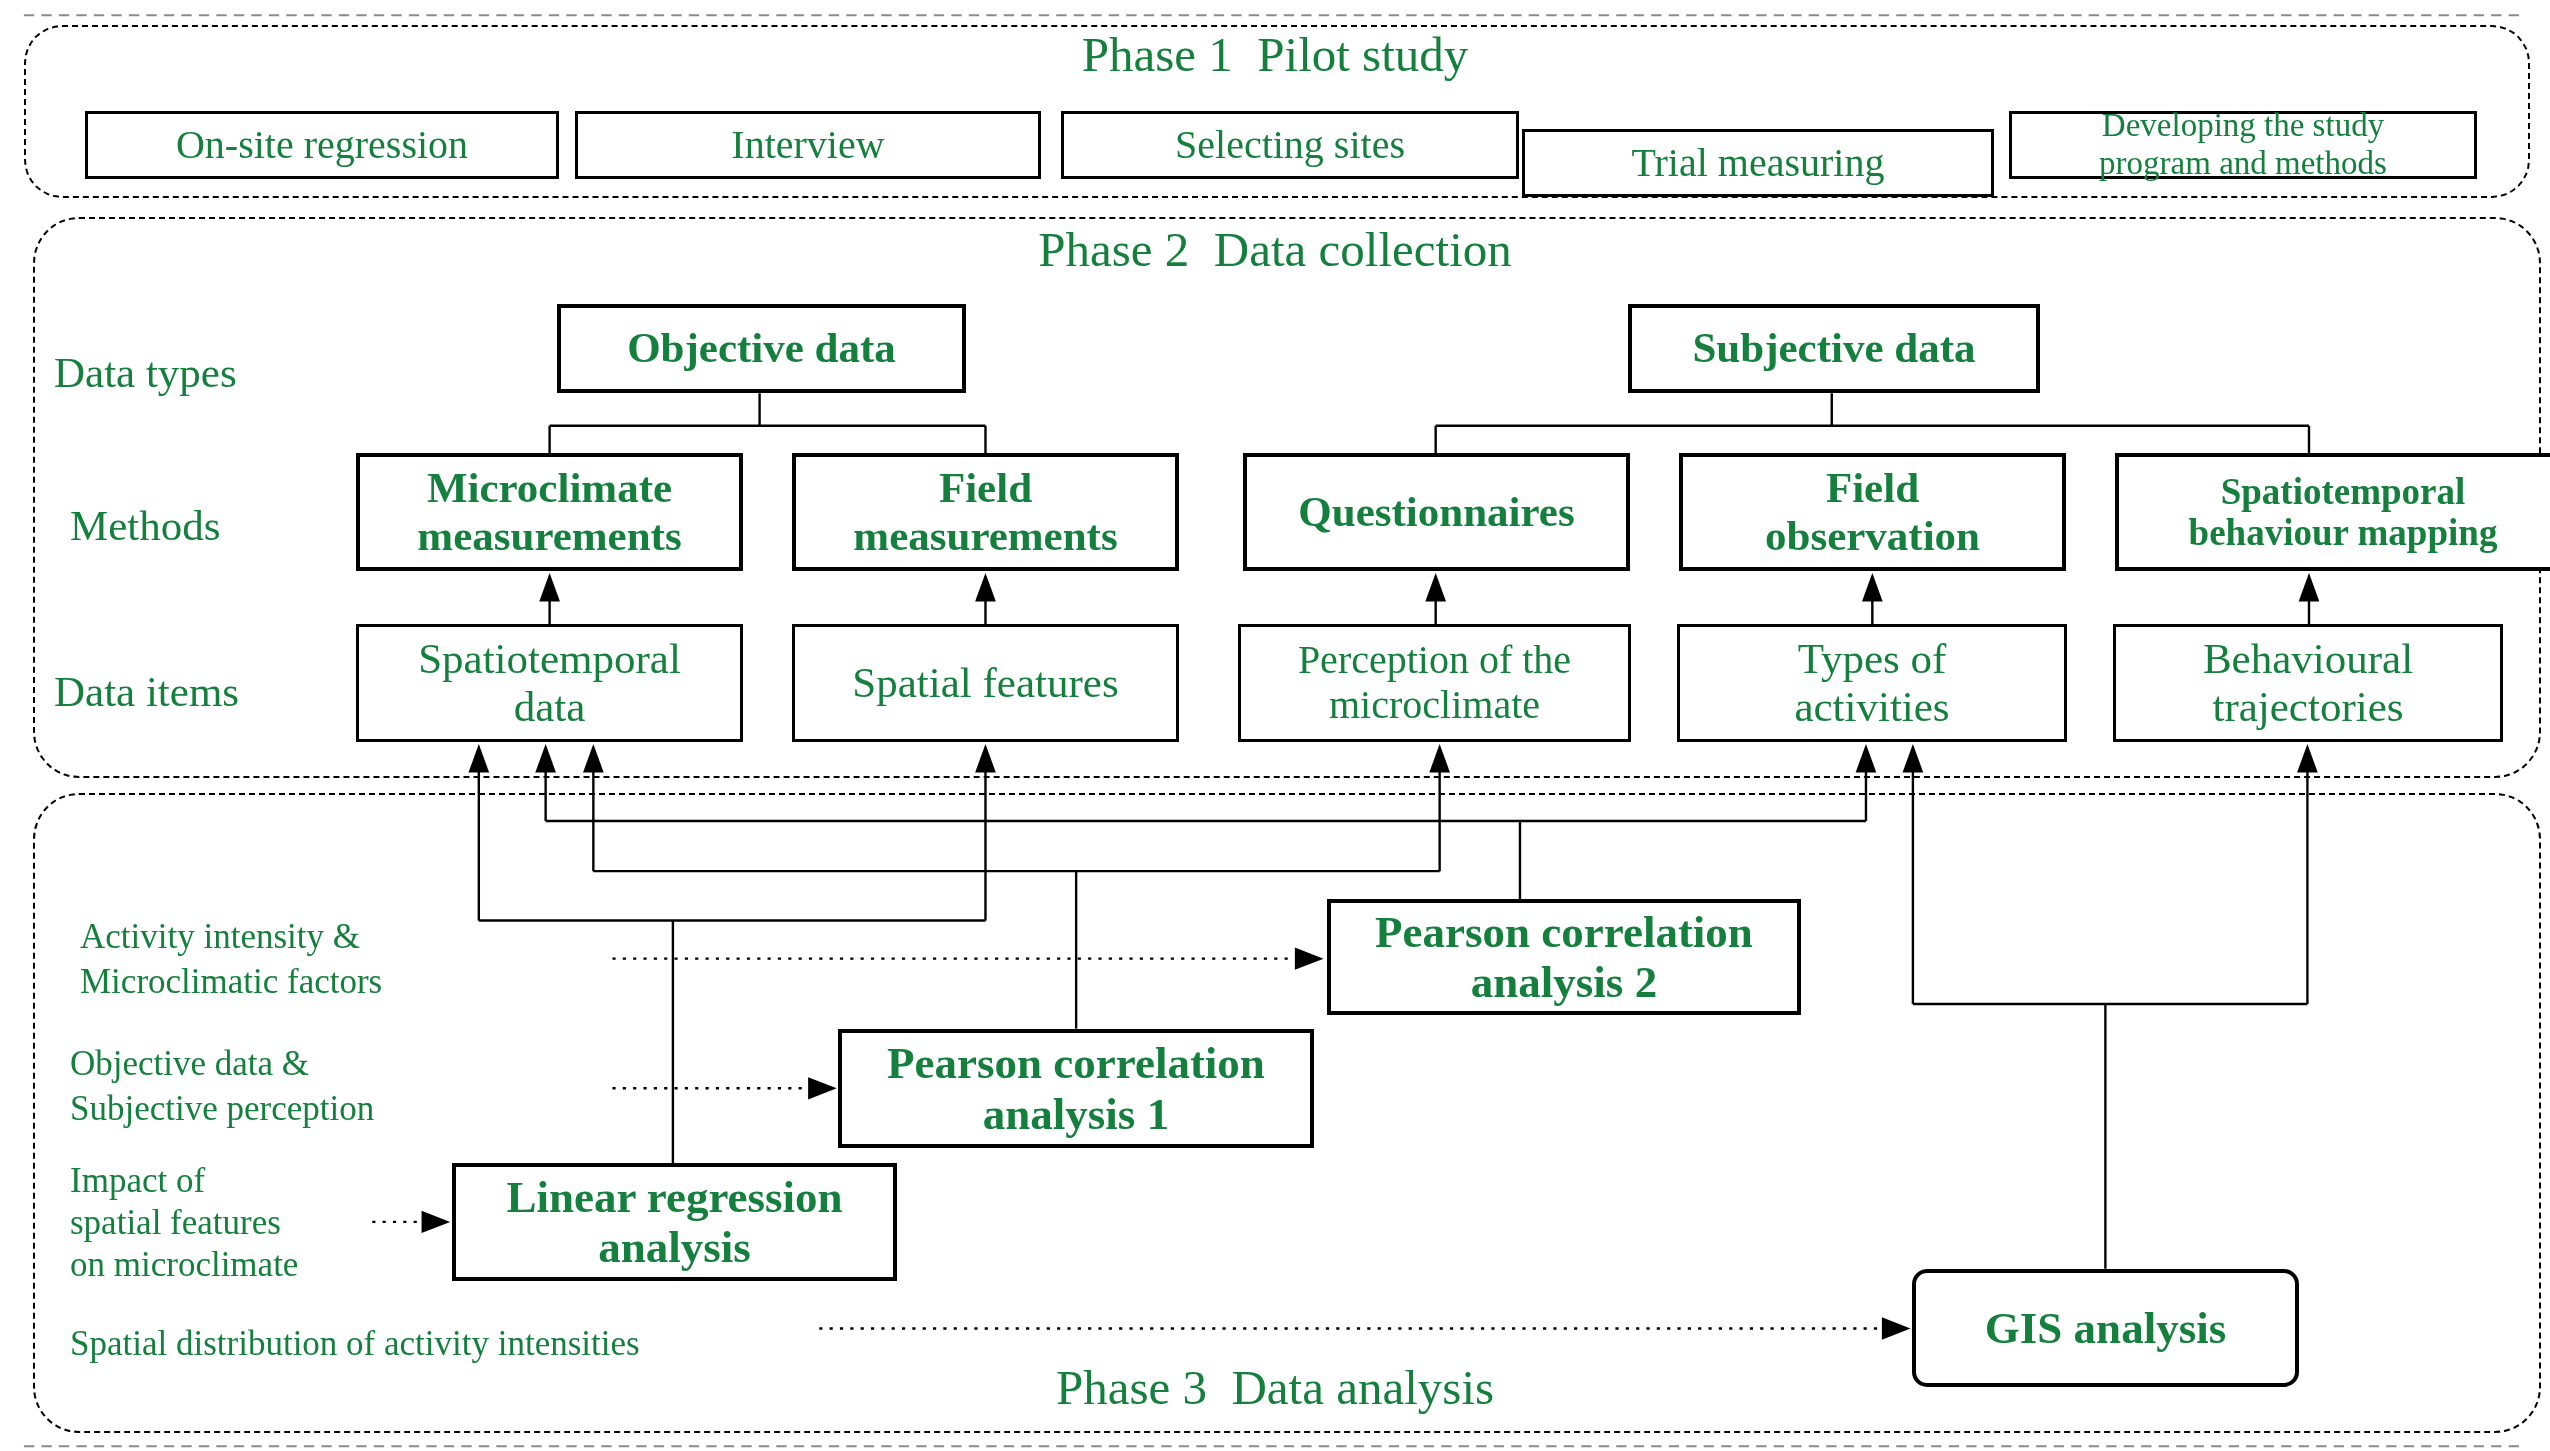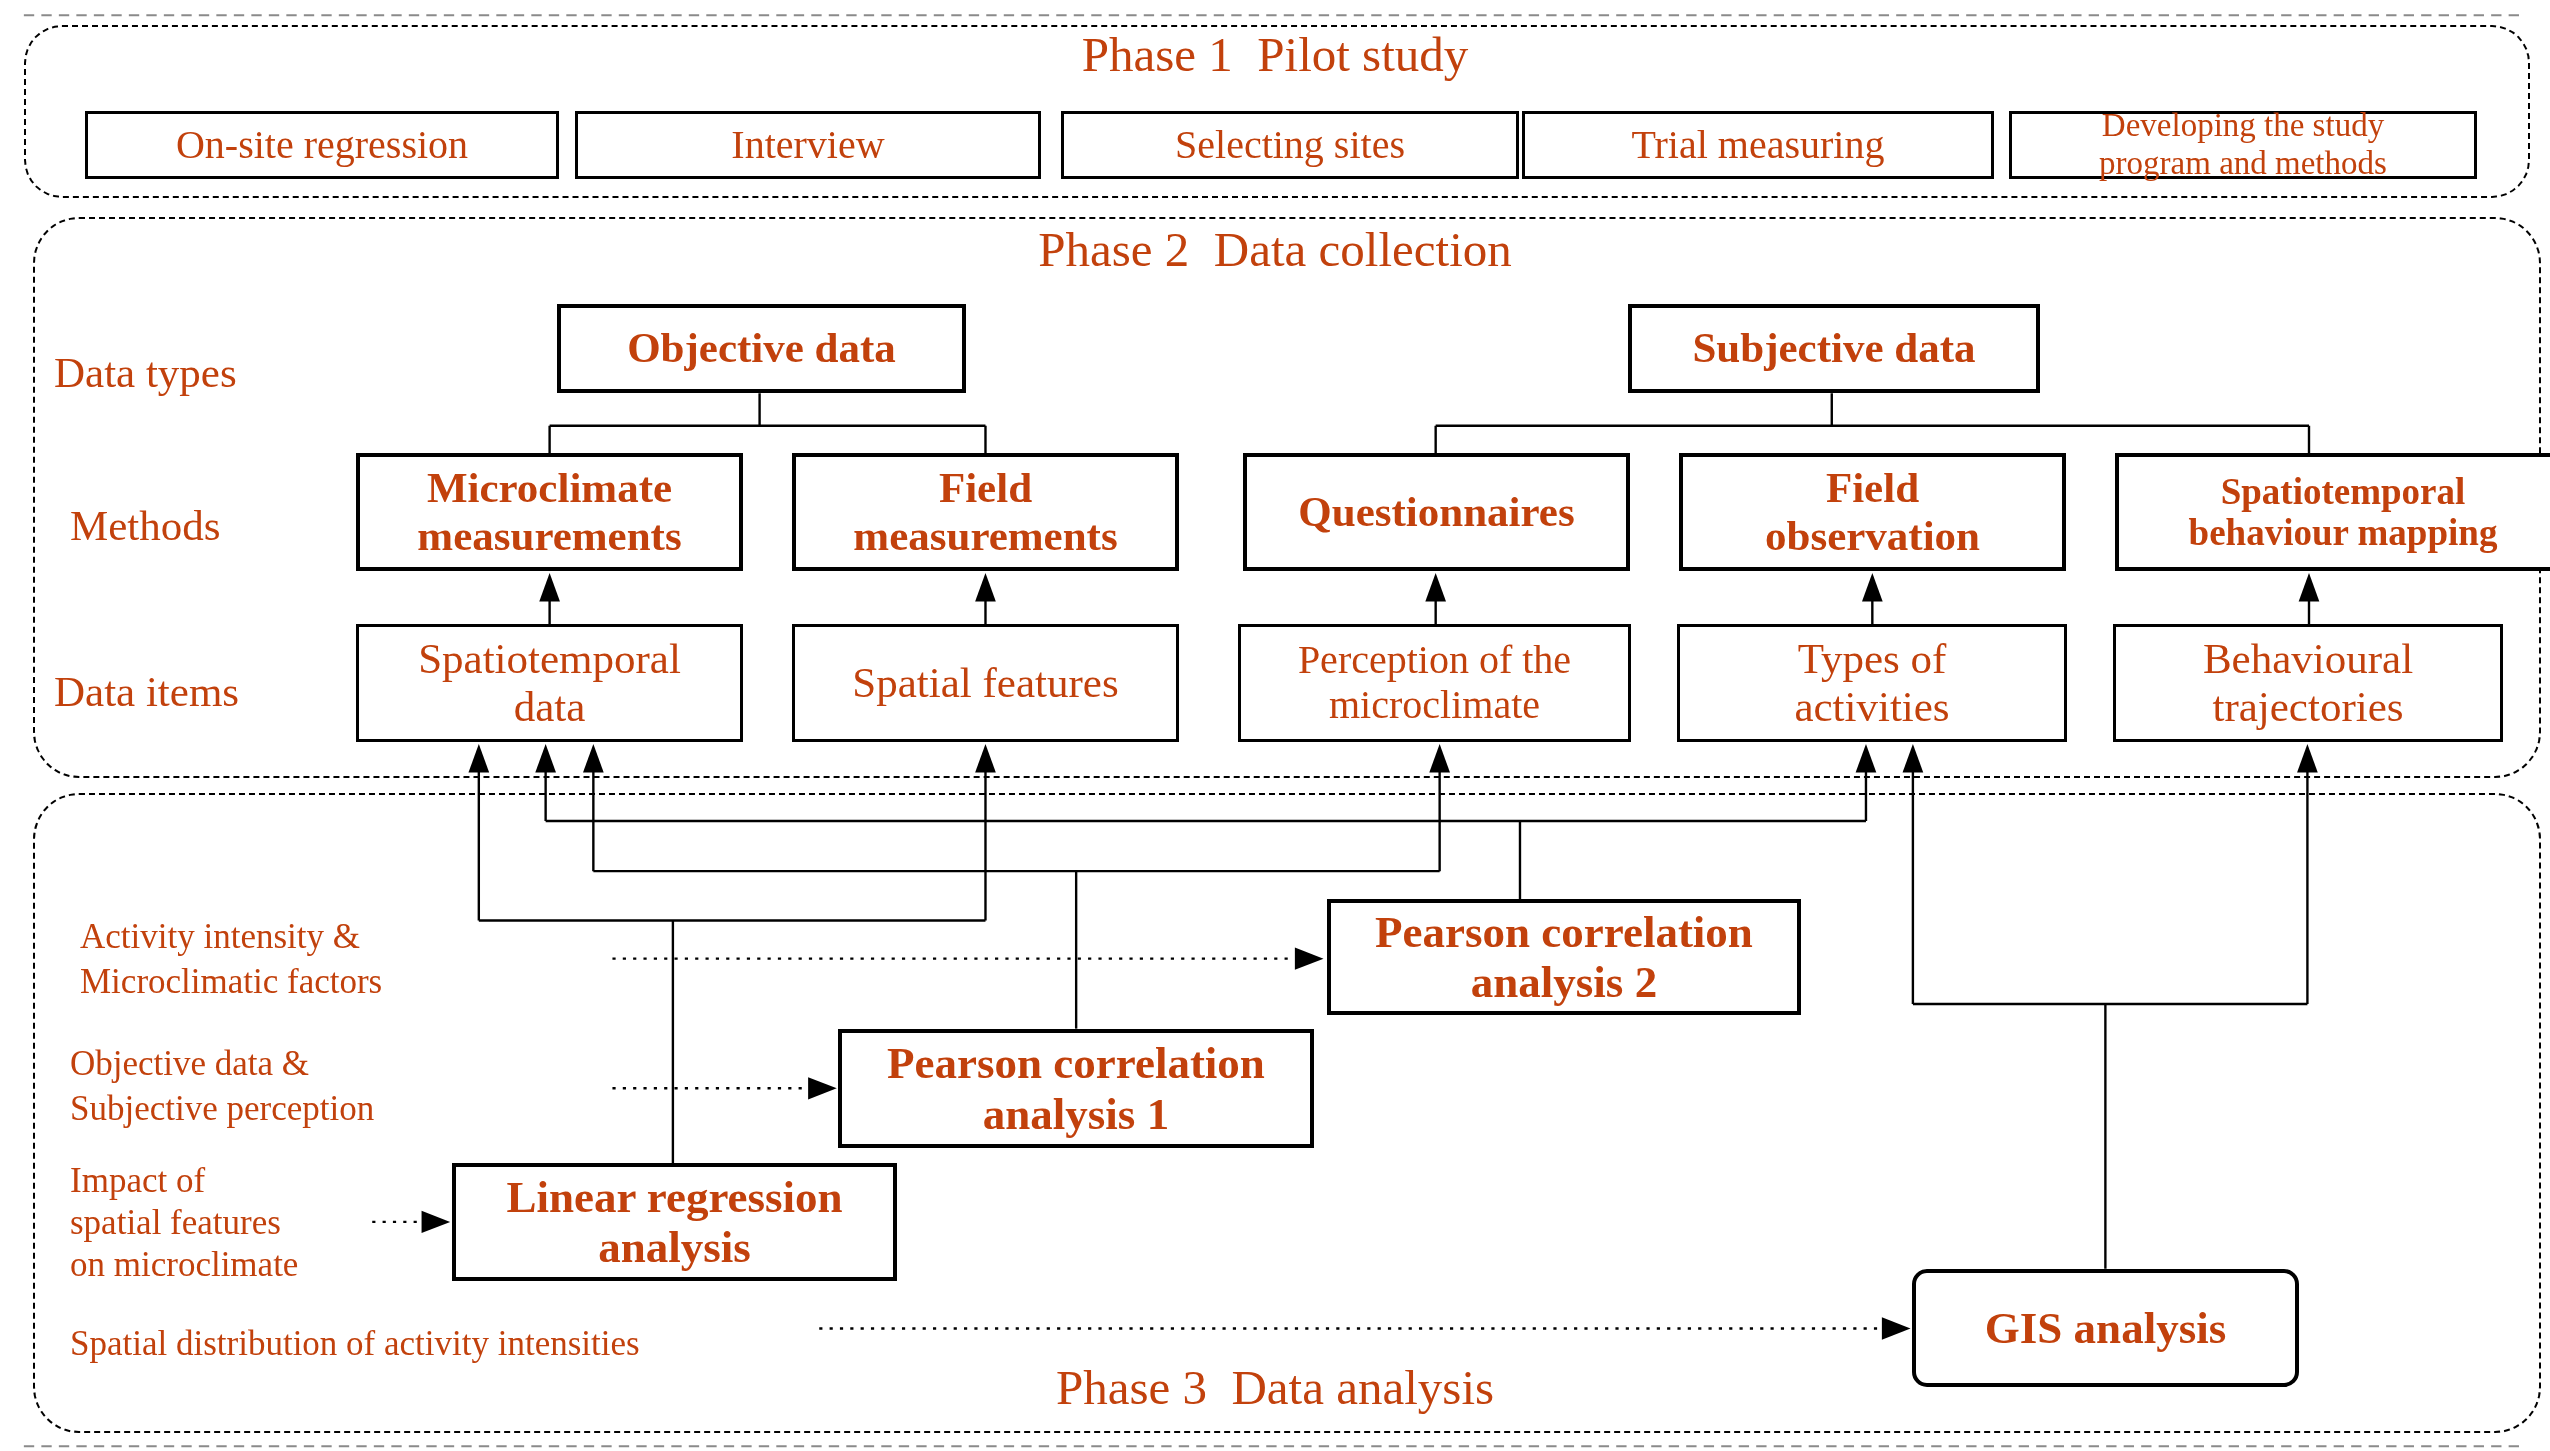--- a/index.html
+++ b/index.html
@@ -1,18 +1,18 @@
 <!DOCTYPE html>
 <html style="font-size:12.7px"><head>
 <meta charset="utf-8">
 <style>
   html,body{margin:0;padding:0;background:#ffffff;}
   #canvas{
     position:relative;width:2550px;height:1452px;background:#ffffff;
-    font-family:"Liberation Serif","DejaVu Serif",serif;color:#c2410c;overflow:hidden;
+    font-family:"Liberation Serif","DejaVu Serif",serif;color:#15803d;overflow:hidden;
   }
   .phase-rect{position:absolute;border:2.4px dashed #000;background:transparent;}
   .phase-title{position:absolute;left:0;width:100%;text-align:center;font-size:49px;white-space:pre-wrap;line-height:1.05;}
   .nbox{
     position:absolute;box-sizing:border-box;background:#fff;border:3.2px solid #000;
     display:flex;align-items:center;justify-content:center;text-align:center;
     white-space:pre-line;line-height:1.12;font-size:43px;
   }
   .b5{border-width:4px;}
   .bold{font-weight:bold;}
@@ -94,21 +94,21 @@
     </g>
   </svg>
 
   <div class="phase-title" style="top:29px;">Phase 1  Pilot study</div>
   <div class="phase-title" style="top:224px;">Phase 2  Data collection</div>
   <div class="phase-title" style="top:1362px;">Phase 3  Data analysis</div>
 
   <div class="nbox f50" style="left:85px;top:111px;width:474px;height:68px;">On-site regression</div>
   <div class="nbox f50" style="left:575px;top:111px;width:466px;height:68px;">Interview</div>
   <div class="nbox f50" style="left:1061px;top:111px;width:458px;height:68px;">Selecting sites</div>
-  <div class="nbox f50" style="left:1522px;top:111px;width:472px;height:68px;">Trial measuring</div>
+  <div class="nbox f50" style="left:1522px;top:129px;width:472px;height:68px;">Trial measuring</div>
   <div class="nbox f42" style="left:2009px;top:111px;width:468px;height:68px;line-height:1.15;">Developing the study
 program and methods</div>
 
   <div class="row-label" style="left:54px;top:348px;">Data types</div>
   <div class="row-label" style="left:70px;top:501px;">Methods</div>
   <div class="row-label" style="left:54px;top:667px;">Data items</div>
 
   <div class="nbox b5 bold" style="left:557px;top:304px;width:409px;height:89px;">Objective data</div>
   <div class="nbox b5 bold" style="left:1628px;top:304px;width:412px;height:89px;">Subjective data</div>
 

